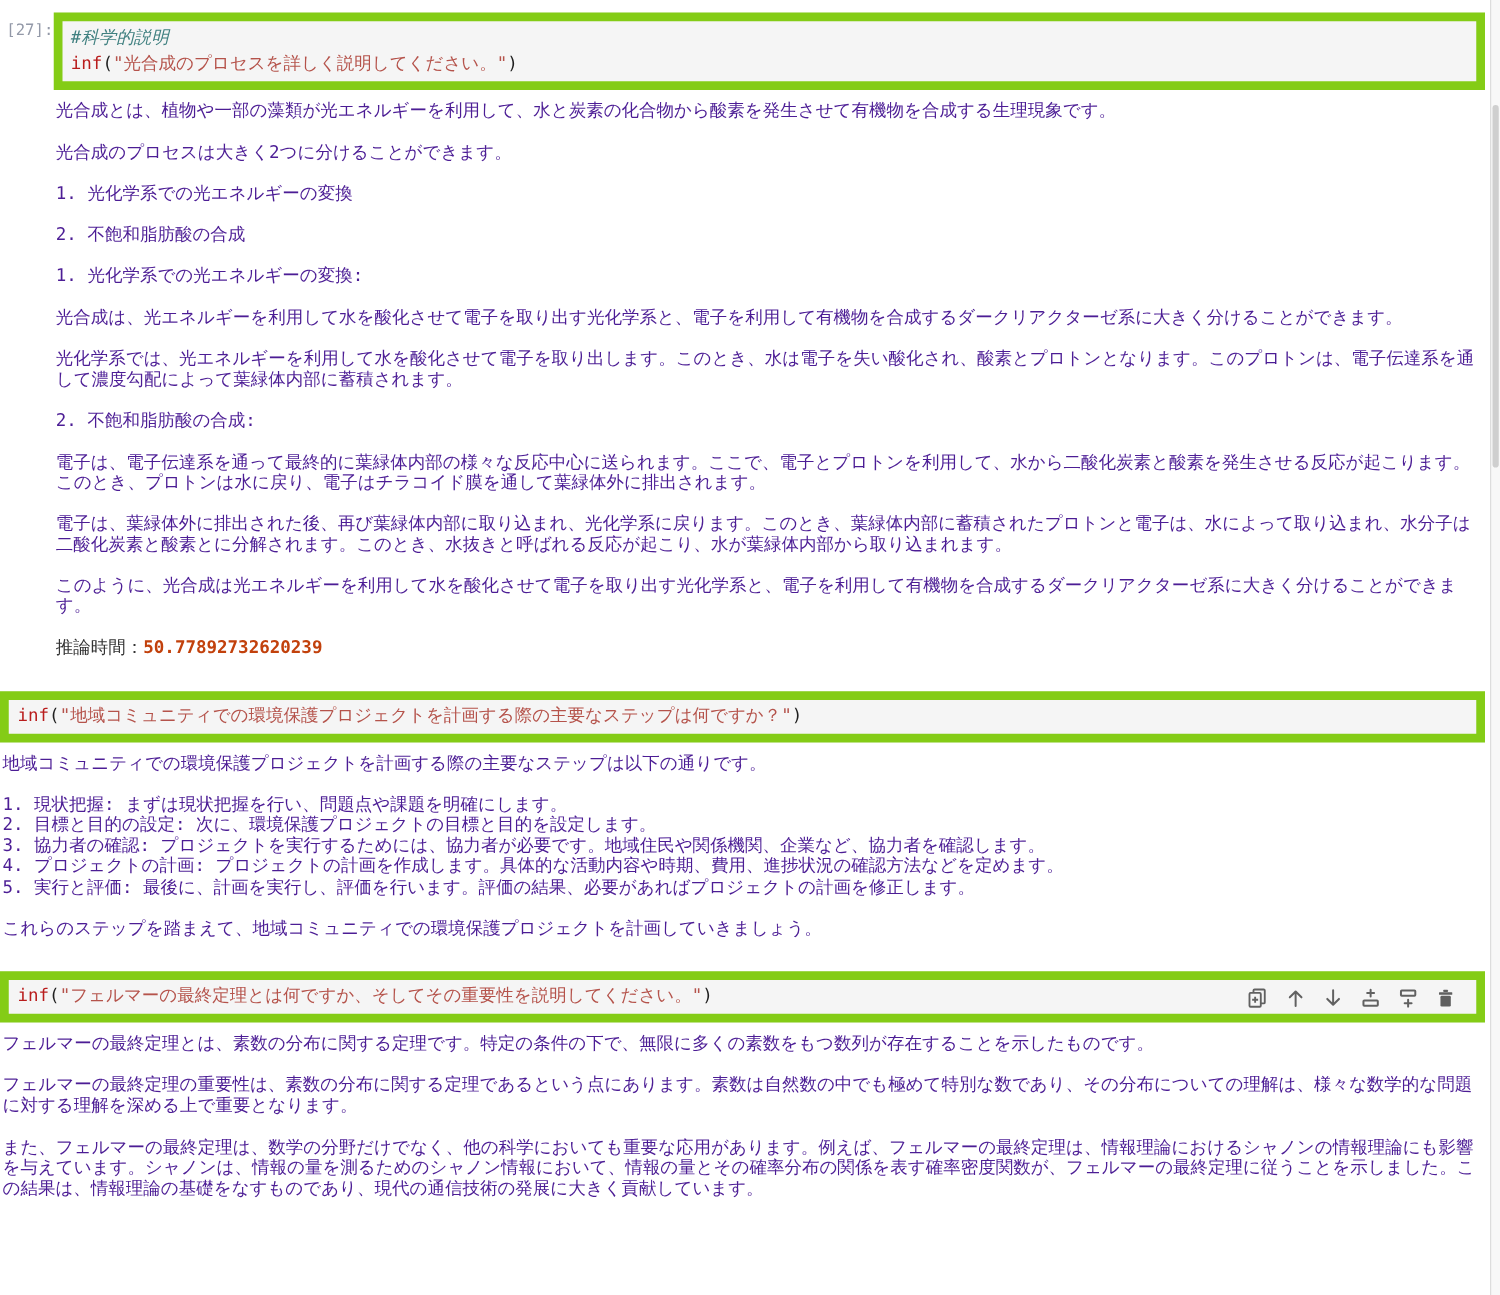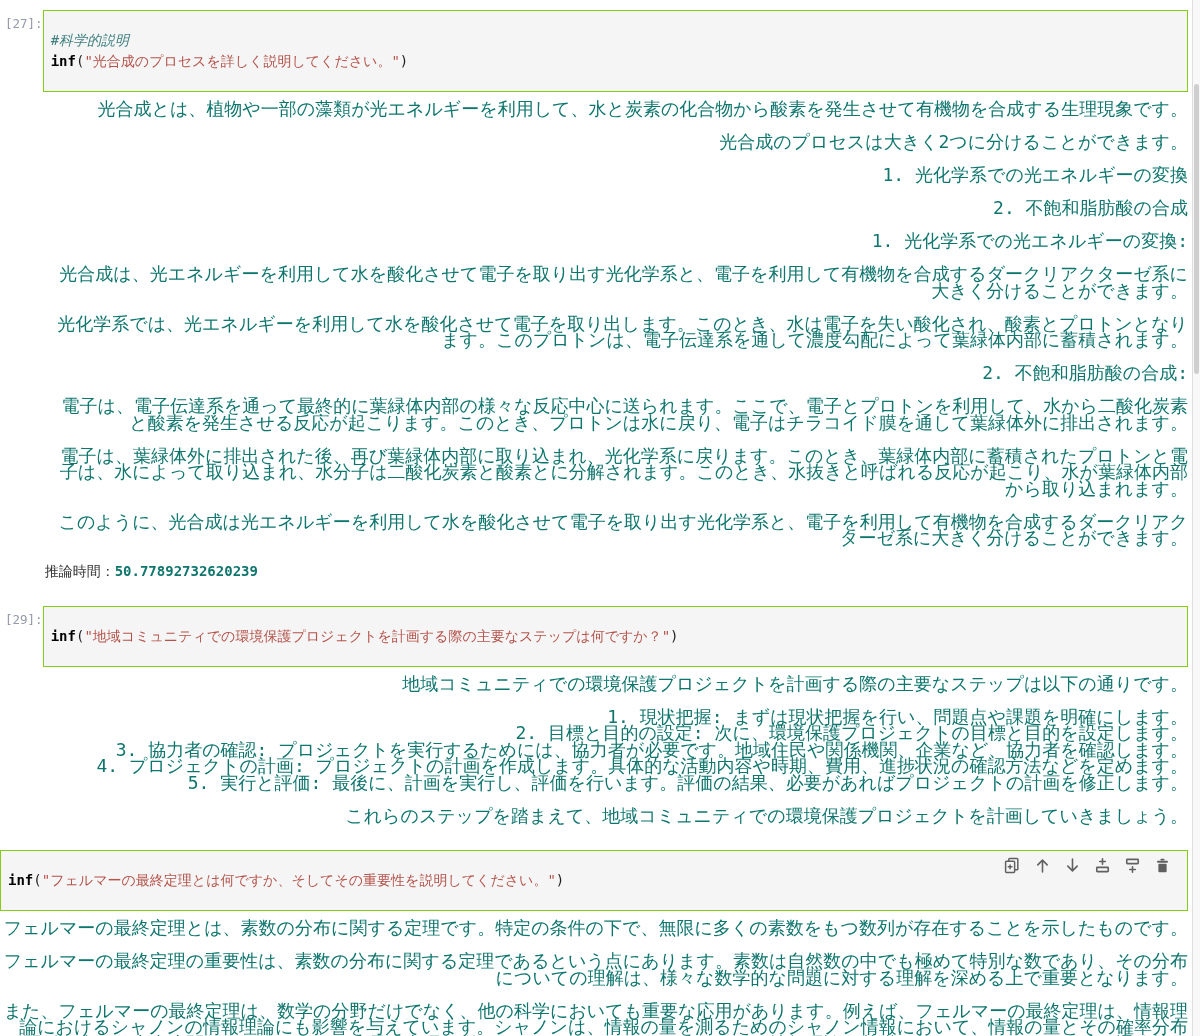--- a/index.html
+++ b/index.html
@@ -22,51 +22,50 @@
     box-sizing: border-box;
     padding: 6px 0 0 5px;
     font-family: "DejaVu Sans Mono", "Liberation Mono", monospace;
     font-size: 12.5px;
     color: #9399a8;
   }
   .cell-main { flex: 1; min-width: 0; margin-right: 5px; }
   .input-area {
     position: relative;
     background: #f5f5f5;
-    border: 1px solid #84cc16;
-    padding: 19px 7px;
+    border: 7px solid #84cc16;
+    padding: 3px 7px;
     box-sizing: border-box;
   }
   .code-line {
     font-family: "DejaVu Sans Mono", "Liberation Mono", monospace;
     font-size: 14px;
     line-height: 21px;
     color: #1f1f1f;
     white-space: pre;
   }
   .tok-comment { color: #408080; font-style: italic; }
-  .tok-func { color: #000000; font-weight: bold; }
+  .tok-func { color: #b91c1c; font-weight: normal; }
   .tok-string { color: #b5534b; }
   .output {
     margin: 9px 0 0 2px;
     font-family: "DejaVu Sans Mono", "Liberation Mono", monospace;
-    font-size: 18px;
+    font-size: 14px;
     line-height: 16.5px;
-    color: #0f766e;
+    color: #4c1d95;
     white-space: pre-wrap;
-    text-align: right;
   }
   .timing {
     margin: 16.5px 0 0 2px;
     font-family: "DejaVu Sans Mono", "Liberation Mono", monospace;
     font-size: 14px;
     line-height: 16.5px;
     color: #333333;
   }
-  .timing-value { font-weight: bold; color: #0f766e; }
+  .timing-value { font-weight: bold; color: #c2410c; }
   .cell-toolbar {
     position: absolute;
     top: 5px; right: 16px;
     display: flex;
     align-items: center;
     gap: 12px;
   }
   .tb-btn {
     width: 18px; height: 18px;
     padding: 0; margin: 0;
@@ -121,21 +120,20 @@
 電子は、電子伝達系を通って最終的に葉緑体内部の様々な反応中心に送られます。ここで、電子とプロトンを利用して、水から二酸化炭素と酸素を発生させる反応が起こります。このとき、プロトンは水に戻り、電子はチラコイド膜を通して葉緑体外に排出されます。
 
 電子は、葉緑体外に排出された後、再び葉緑体内部に取り込まれ、光化学系に戻ります。このとき、葉緑体内部に蓄積されたプロトンと電子は、水によって取り込まれ、水分子は二酸化炭素と酸素とに分解されます。このとき、水抜きと呼ばれる反応が起こり、水が葉緑体内部から取り込まれます。
 
 このように、光合成は光エネルギーを利用して水を酸化させて電子を取り出す光化学系と、電子を利用して有機物を合成するダークリアクターゼ系に大きく分けることができます。</div>
       <div class="timing"><span>推論時間：</span><span class="timing-value">50.77892732620239</span></div>
     </div>
   </div>
 
   <div class="cell">
-    <div class="prompt">[29]:</div>
     <div class="cell-main">
       <div class="input-area">
         <div class="code-line"><span class="tok-func">inf</span><span>(</span><span class="tok-string">"地域コミュニティでの環境保護プロジェクトを計画する際の主要なステップは何ですか？"</span><span>)</span></div>
       </div>
       <div class="output">地域コミュニティでの環境保護プロジェクトを計画する際の主要なステップは以下の通りです。
 
 1. 現状把握: まずは現状把握を行い、問題点や課題を明確にします。
 2. 目標と目的の設定: 次に、環境保護プロジェクトの目標と目的を設定します。
 3. 協力者の確認: プロジェクトを実行するためには、協力者が必要です。地域住民や関係機関、企業など、協力者を確認します。
 4. プロジェクトの計画: プロジェクトの計画を作成します。具体的な活動内容や時期、費用、進捗状況の確認方法などを定めます。

